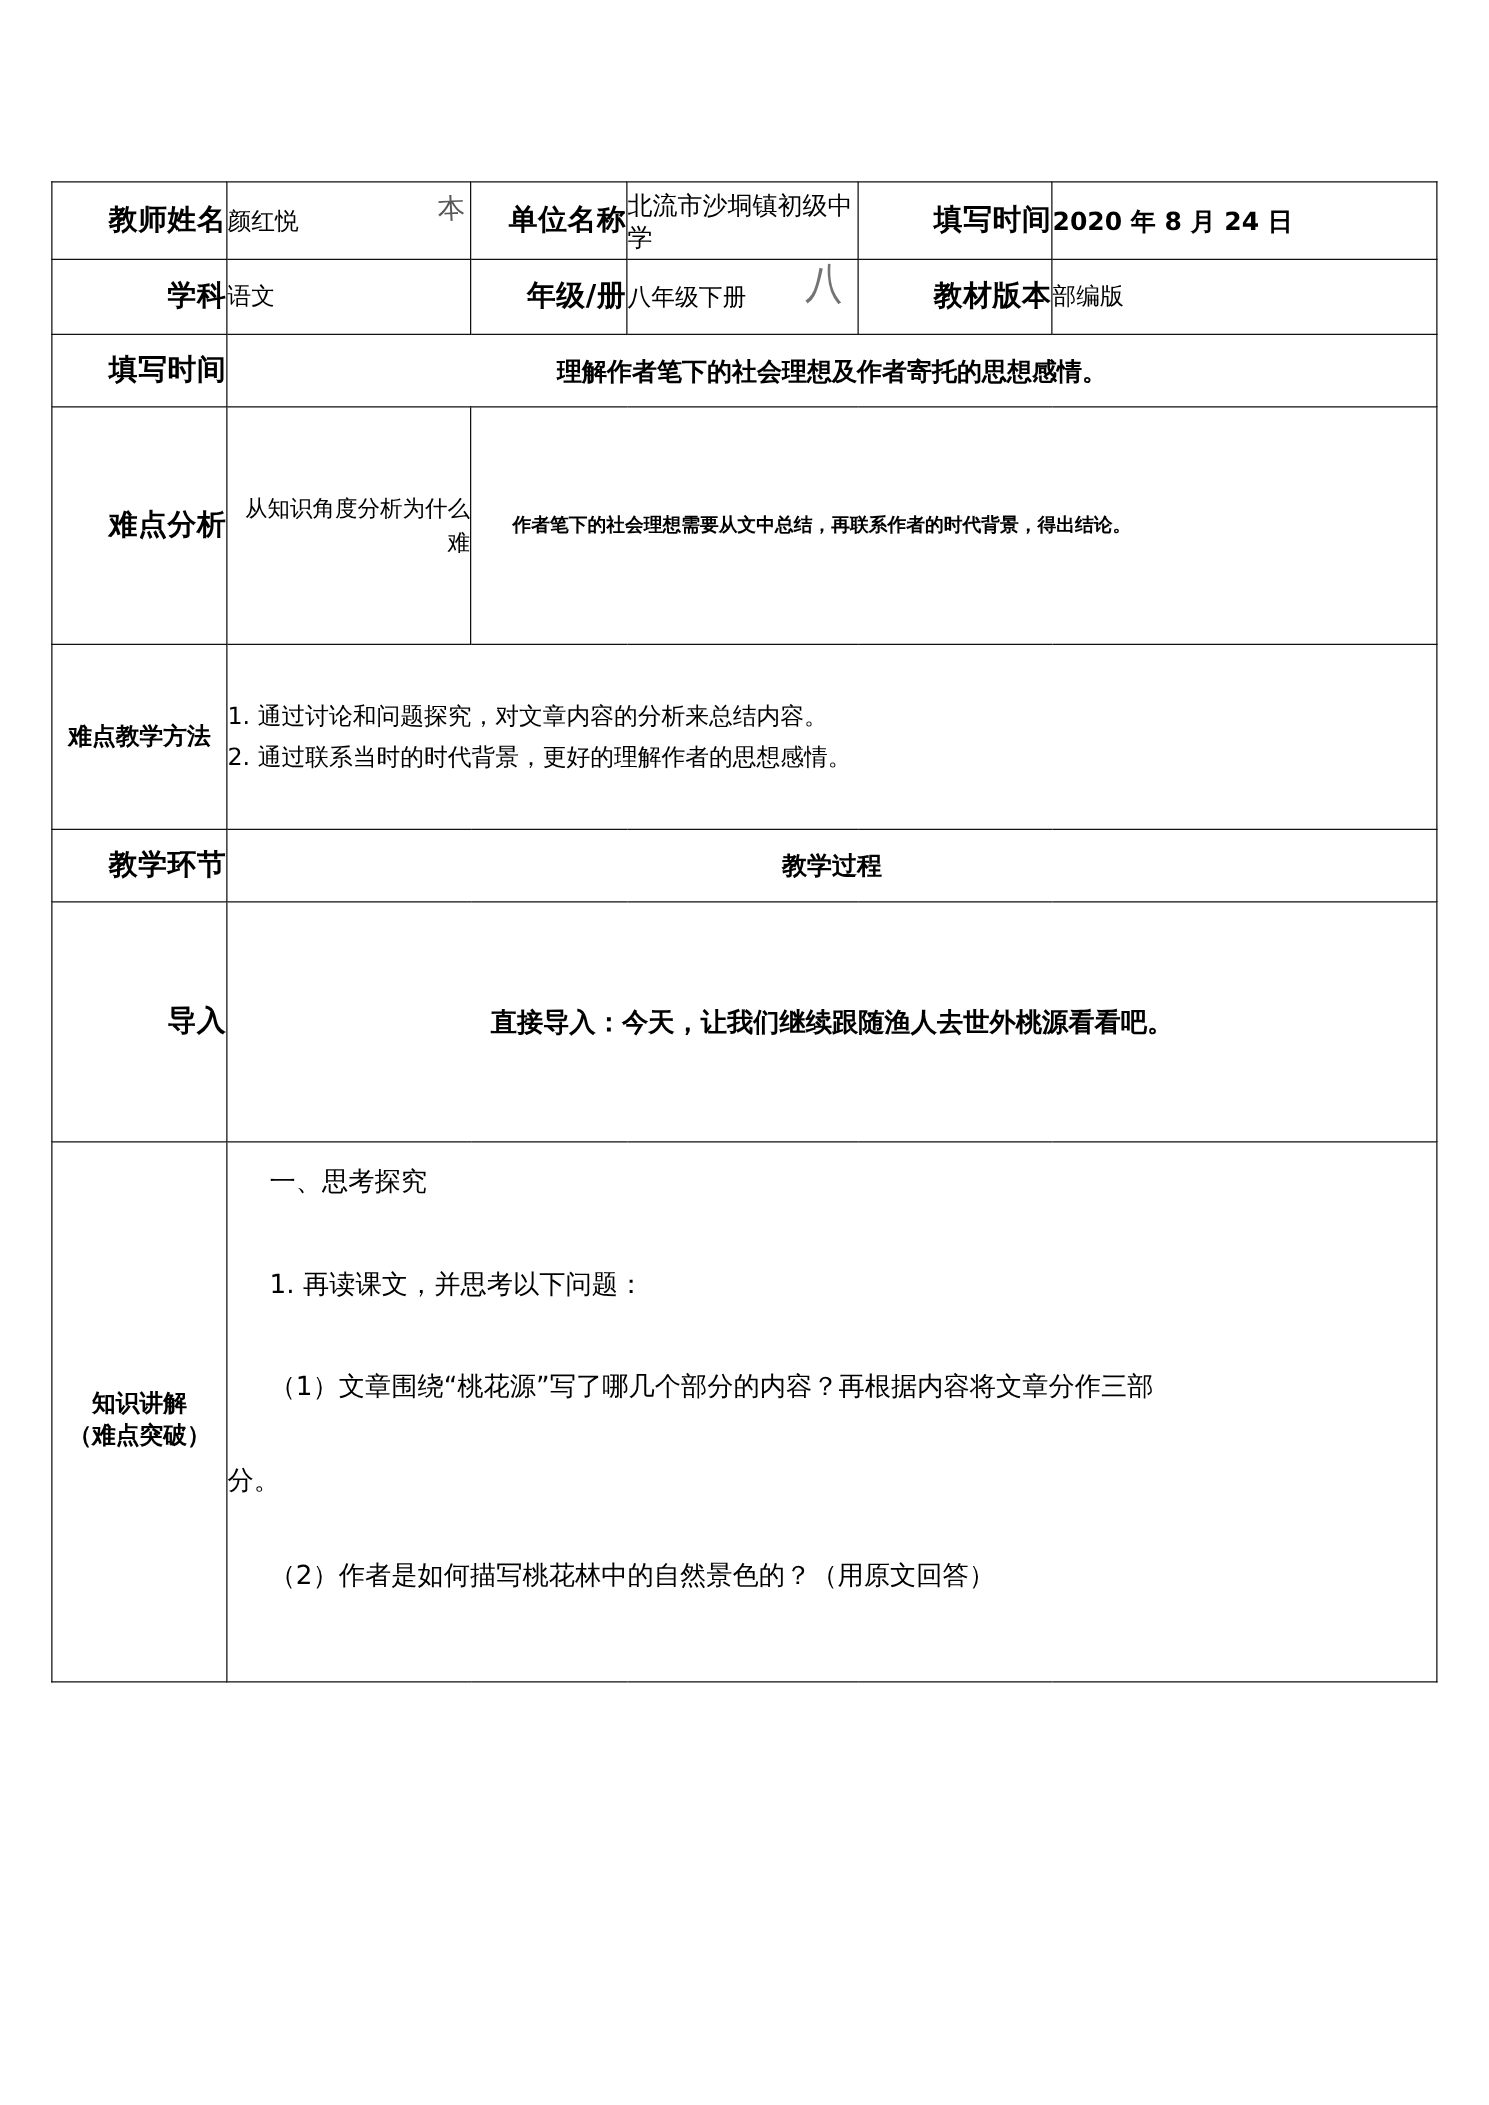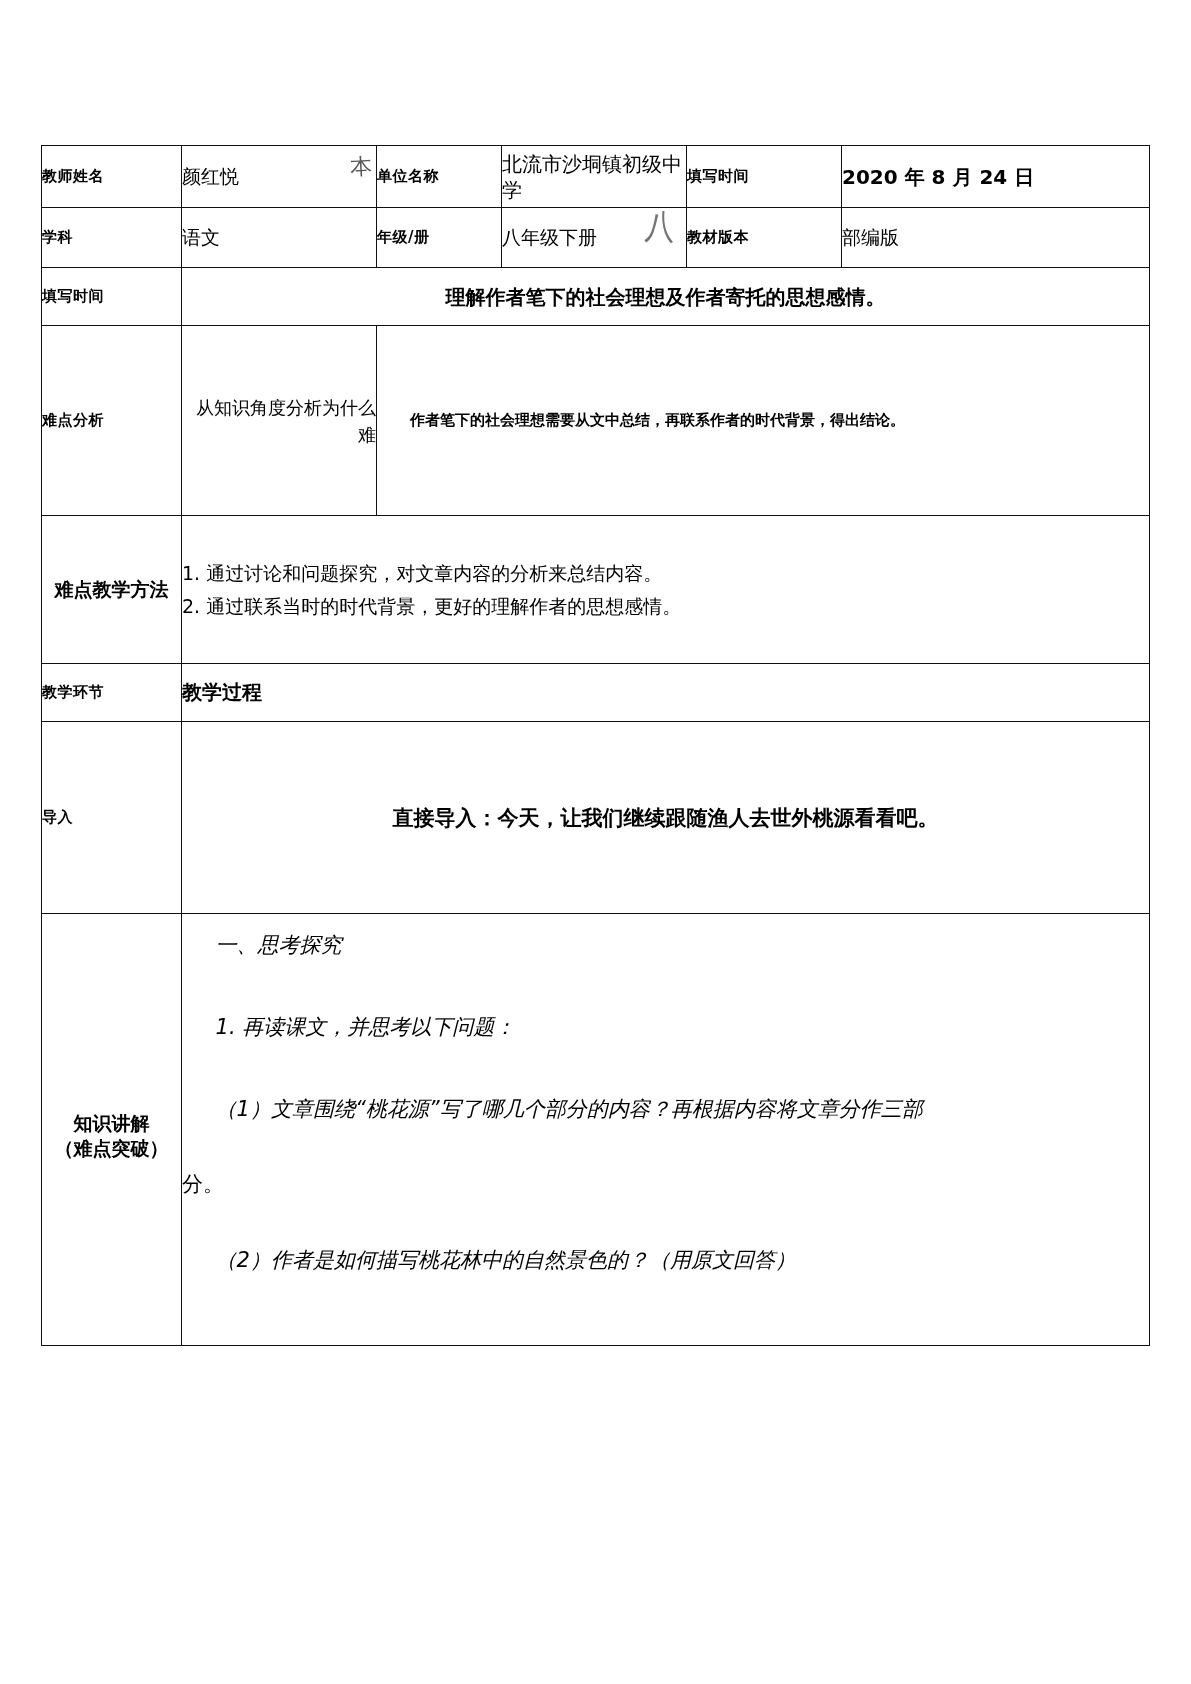--- a/index.html
+++ b/index.html
@@ -35,23 +35,23 @@
   }
   .form-table td {
     border: 1.6px solid #111111;
     padding: 0;
     vertical-align: middle;
     background: #ffffff;
   }
 
   
   .lbl {
-    text-align: left;
-    font-weight: bold;
-    font-size: 15px;
+    text-align: right;
+    font-weight: bold;
+    font-size: 23px;
     line-height: 1.25;
     padding: 4px 2px;
     letter-spacing: 0.5px;
   }
   .lbl-2line {
     text-align: center;
     font-weight: bold;
     font-size: 19px;
     line-height: 1.3;
     padding: 4px 2px;
@@ -130,21 +130,21 @@
     line-height: 1.7;
     padding: 10px 6px 0 16px;
   }
   .method-list .mi {
     display: block;
     white-space: nowrap;
   }
 
   
   .proc-head {
-    text-align: left;
+    text-align: center;
     font-weight: bold;
     font-size: 20px;
   }
 
   
   .leadin-body {
     text-align: center;
     font-weight: bold;
     font-size: 21px;
     padding: 0 10px;
@@ -154,21 +154,21 @@
   .kn-body {
     font-size: 21px;
     line-height: 1.35;
     padding: 40px 18px 0 30px;
     text-align: left;
   }
   .kn-body .para {
     display: block;
     margin: 0 0 54px 0;
   }
-  .kn-body .para.indent { text-indent: 1.6em; font-style: italic; }
+  .kn-body .para.indent { text-indent: 1.6em; }
   .kn-body .para.tight { margin-bottom: 46px; }
   .kn-body .para.wrapline { text-indent: 0; margin-bottom: 48px; }
 
   
   .ink {
     position: absolute;
     color: #3a3a3a;
     font-family: "DejaVu Sans", "Liberation Sans", sans-serif;
     font-weight: normal;
     opacity: 0.85;

